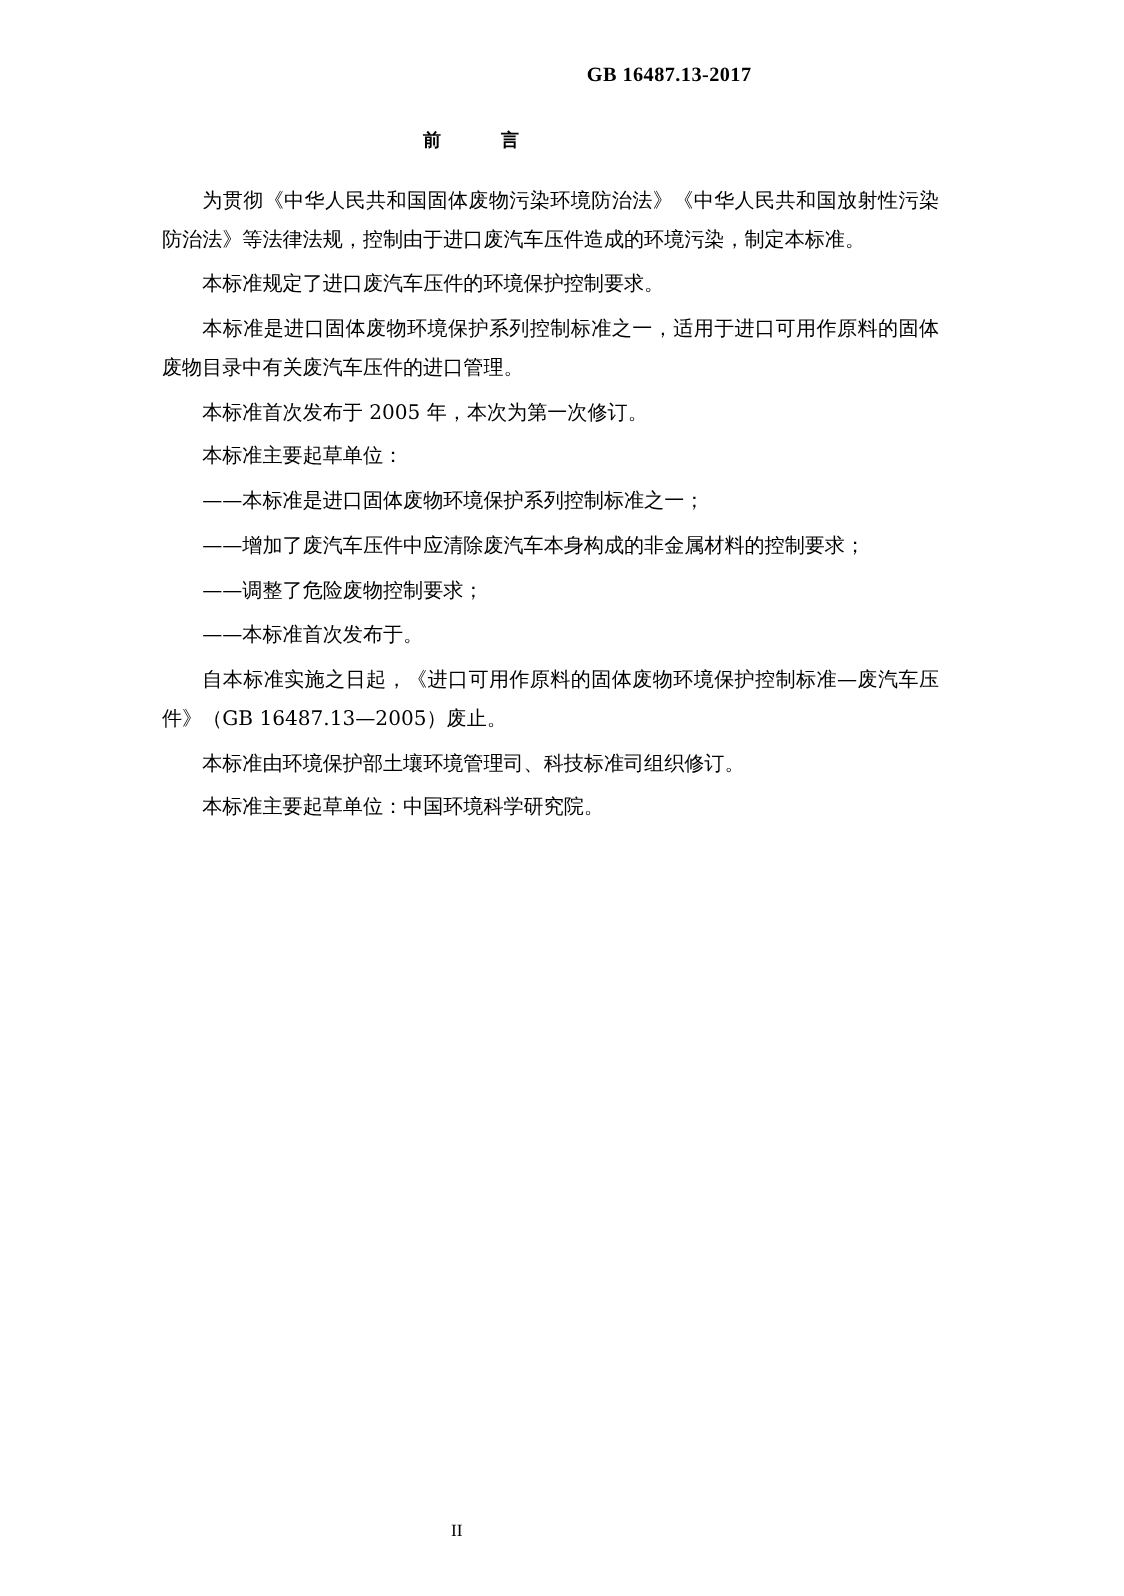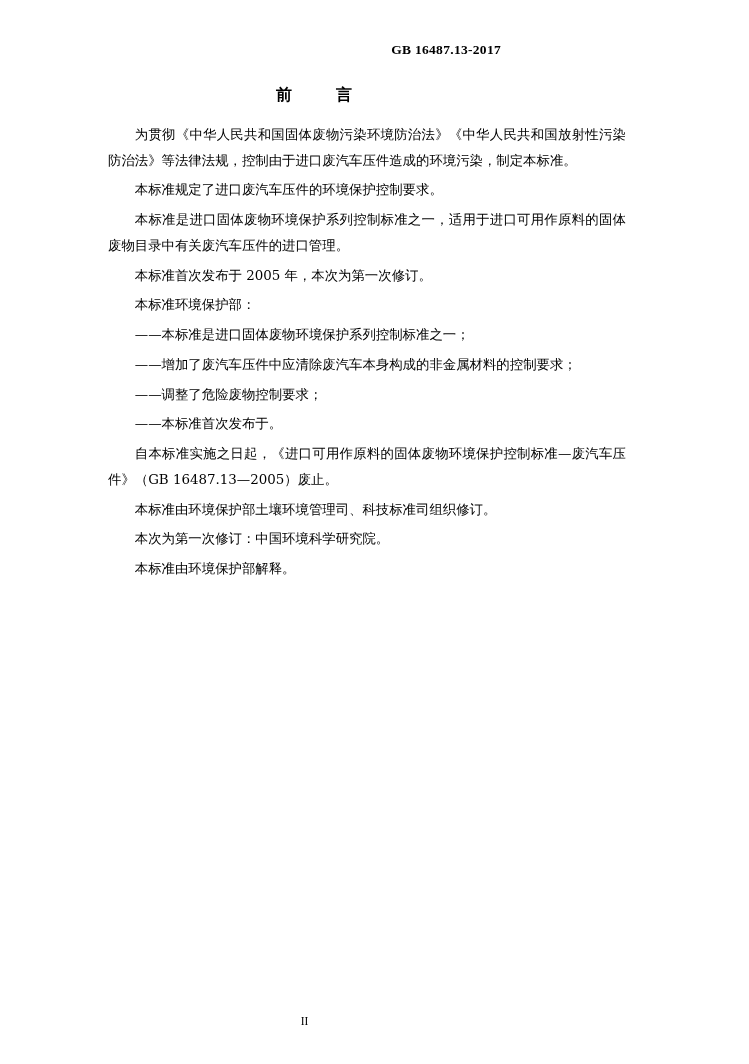--- a/index.html
+++ b/index.html
@@ -32,21 +32,21 @@
     font-size: 13.5px;
     letter-spacing: 0.3px;
     color: #000;
   }
   .doc-title {
     position: absolute;
     left: 0;
     right: 0;
     top: 85px;
     text-align: center;
-    font-size: 16px;
+    font-size: 12px;
     font-weight: bold;
     letter-spacing: 14px;
     text-indent: 14px;
     font-family: Liberation Sans, sans-serif;
     margin-left: 19px;
   }
   .body-block {
     position: absolute;
     left: 108px;
     top: 122px;
@@ -86,29 +86,28 @@
   <div class="header-std">GB 16487.13-2017</div>
 
   <div class="doc-title">前　言</div>
 
   <div class="body-block">
 
     <p class="para">为贯彻《中华人民共和国固体废物污染环境防治法》《中华人民共和国放射性污染防治法》等法律法规，控制由于进口废汽车压件造成的环境污染，制定本标准。</p>
     <p class="para">本标准规定了进口废汽车压件的环境保护控制要求。</p>
     <p class="para">本标准是进口固体废物环境保护系列控制标准之一，适用于进口可用作原料的固体废物目录中有关废汽车压件的进口管理。</p>
     <p class="para">本标准首次发布于 2005 年，本次为第一次修订。</p>
-    <p class="para">本标准环境保护部：</p>
+    <p class="para">本标准主要起草单位：</p>
 
     <p class="dash">——本标准是进口固体废物环境保护系列控制标准之一；</p>
     <p class="dash">——增加了废汽车压件中应清除废汽车本身构成的非金属材料的控制要求；</p>
     <p class="dash">——调整了危险废物控制要求；</p>
     <p class="dash">——本标准首次发布于。</p>
 
     <p class="para">自本标准实施之日起，《进口可用作原料的固体废物环境保护控制标准—废汽车压件》（GB 16487.13—2005）废止。</p>
     <p class="para">本标准由环境保护部土壤环境管理司、科技标准司组织修订。</p>
-    <p class="para">本次为第一次修订：中国环境科学研究院。</p>
-    <p class="para">本标准由环境保护部解释。</p>
+    <p class="para">本标准主要起草单位：中国环境科学研究院。</p>
 
   </div>
 
   <div class="page-number">II</div>
 
 </div>
 
 </body></html>

